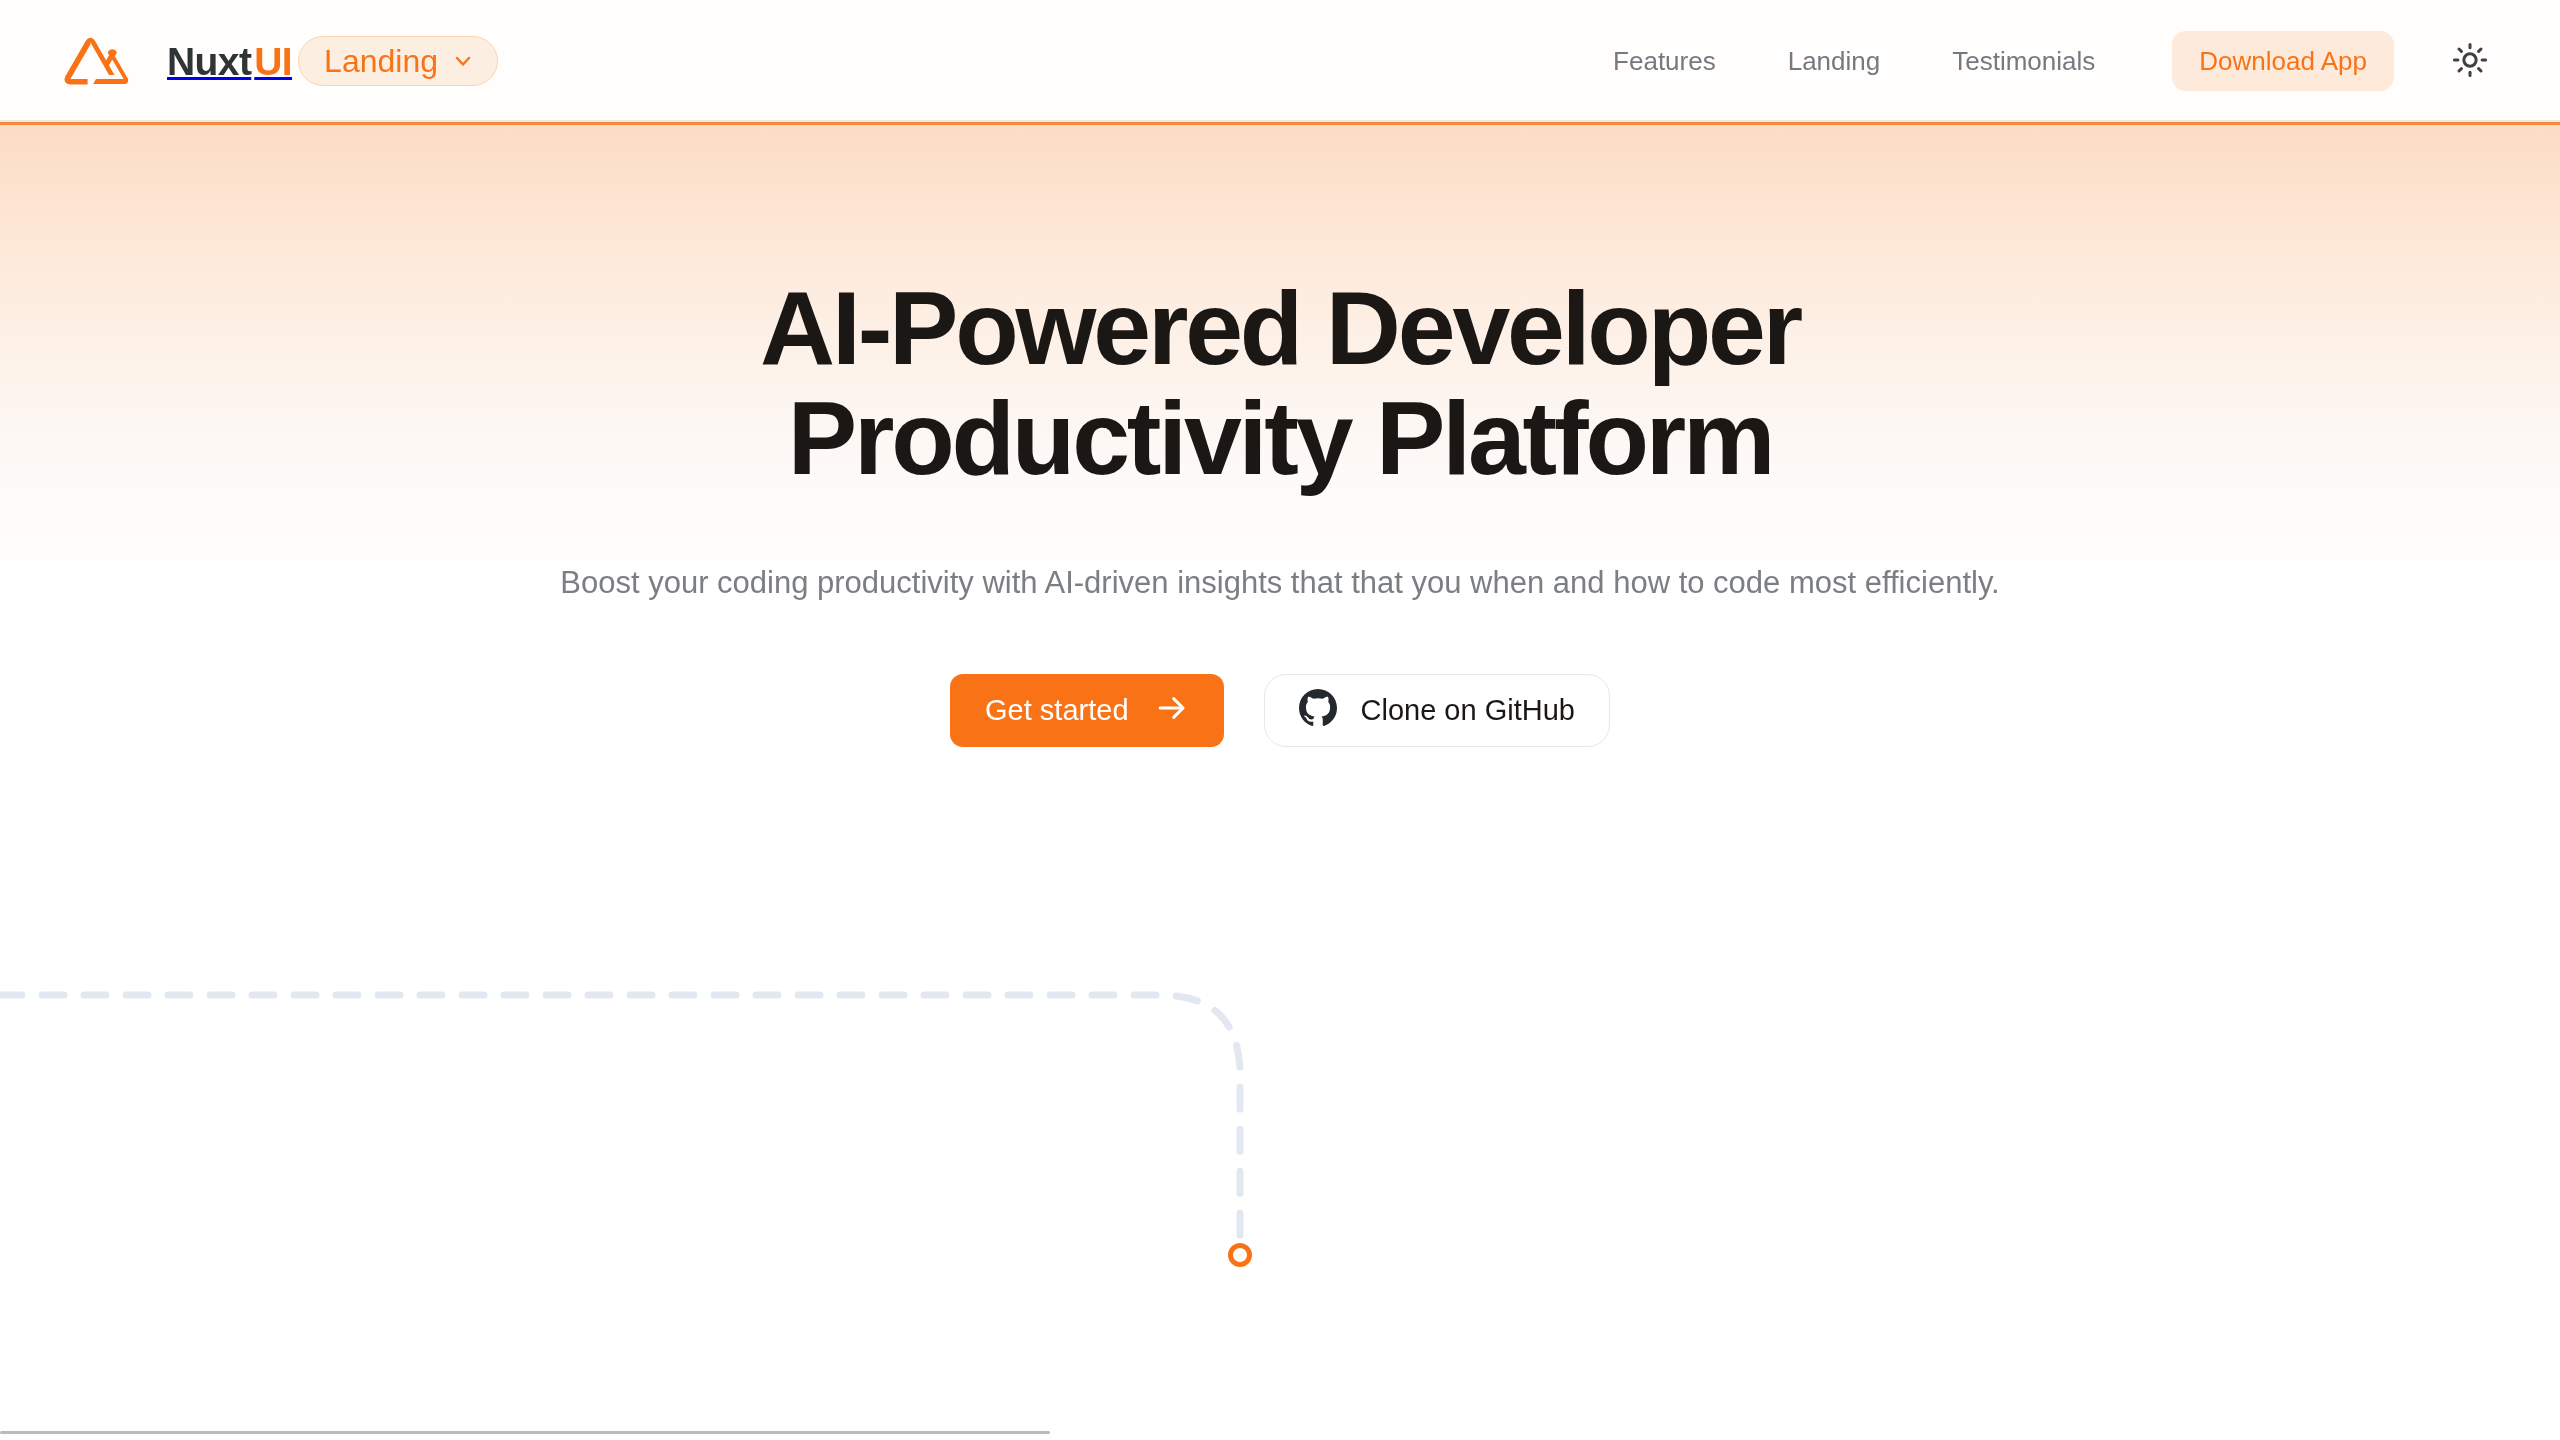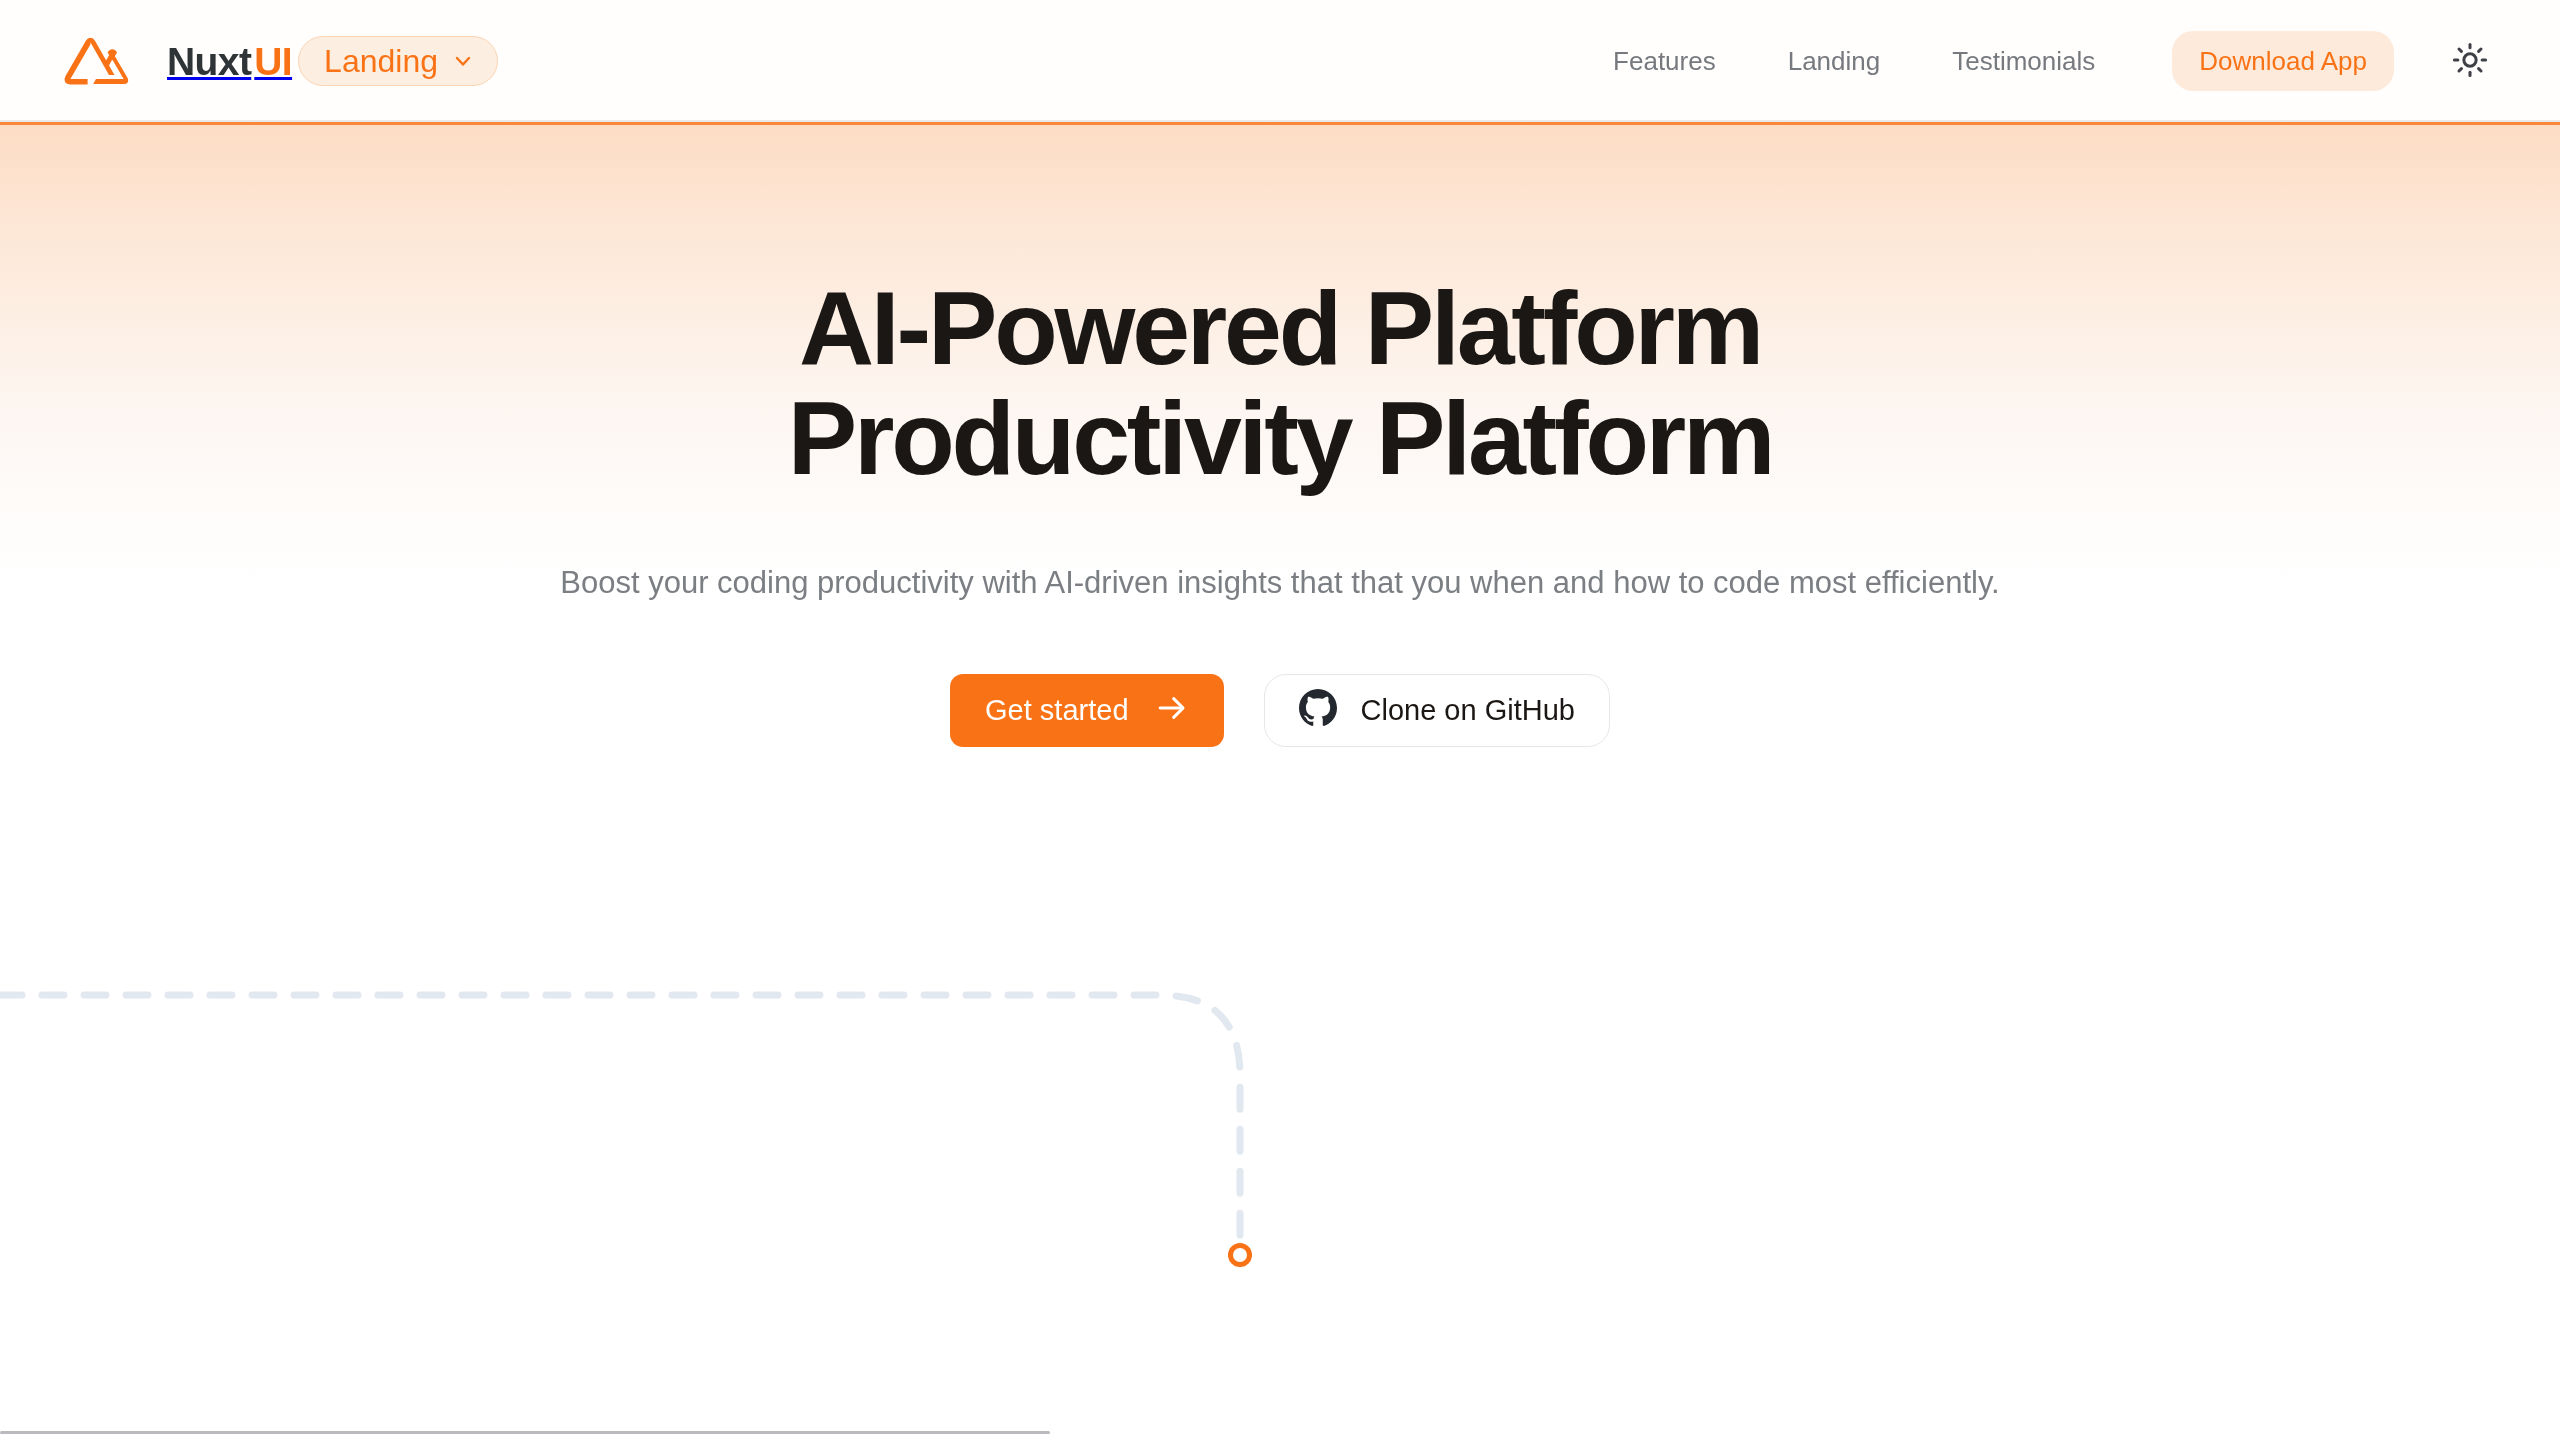--- a/index.html
+++ b/index.html
@@ -51,21 +51,21 @@
 
   .nav { margin-left:auto; display:flex; align-items:center; gap:12px; }
   .nav-link {
     color:#76797e; font-size:26px; font-weight:400;
     padding:0 30px; white-space:nowrap; text-decoration:none; line-height:1;
   }
   .download-btn {
     margin-left:35px;
     display:inline-flex; align-items:center; justify-content:center;
     height:60px; padding:16px 27px;
-    background:#fdeadb; border-radius:21px;
+    background:#fdeadb; border-radius:14px;
     color:#f97316; font-size:26px; font-weight:500; line-height:1;
     white-space:nowrap; border:none; cursor:pointer;
   }
   .theme-toggle {
     margin-left:36px; width:56px; height:56px;
     display:flex; align-items:center; justify-content:center;
     background:none; border:none; cursor:pointer; border-radius:12px;
   }
 
   
@@ -180,21 +180,21 @@
 
   <svg class="decor" viewBox="0 0 2560 1440">
     <path d="M 0 995 L 1160 995 Q 1240 995 1240 1075 L 1240 1240" fill="none" stroke="#e2e8f0" stroke-width="7" stroke-dasharray="22 20" stroke-linecap="round"></path>
     <circle cx="1240" cy="1255" r="9.5" fill="none" stroke="#f97316" stroke-width="5"></circle>
   </svg>
 
   <div class="card-edge"></div>
 
   <section class="hero">
     <h1 class="headline">
-      <span>AI-Powered Platform</span><br>
+      <span>AI-Powered Developer</span><br>
       <span>Productivity Platform</span>
     </h1>
 
     <p class="subtitle">Boost your coding productivity with AI-driven insights that that you when and how to code most efficiently.</p>
 
     <div class="cta-row">
 
       <button class="btn-primary">
         <span>Get started</span>
         <span>

